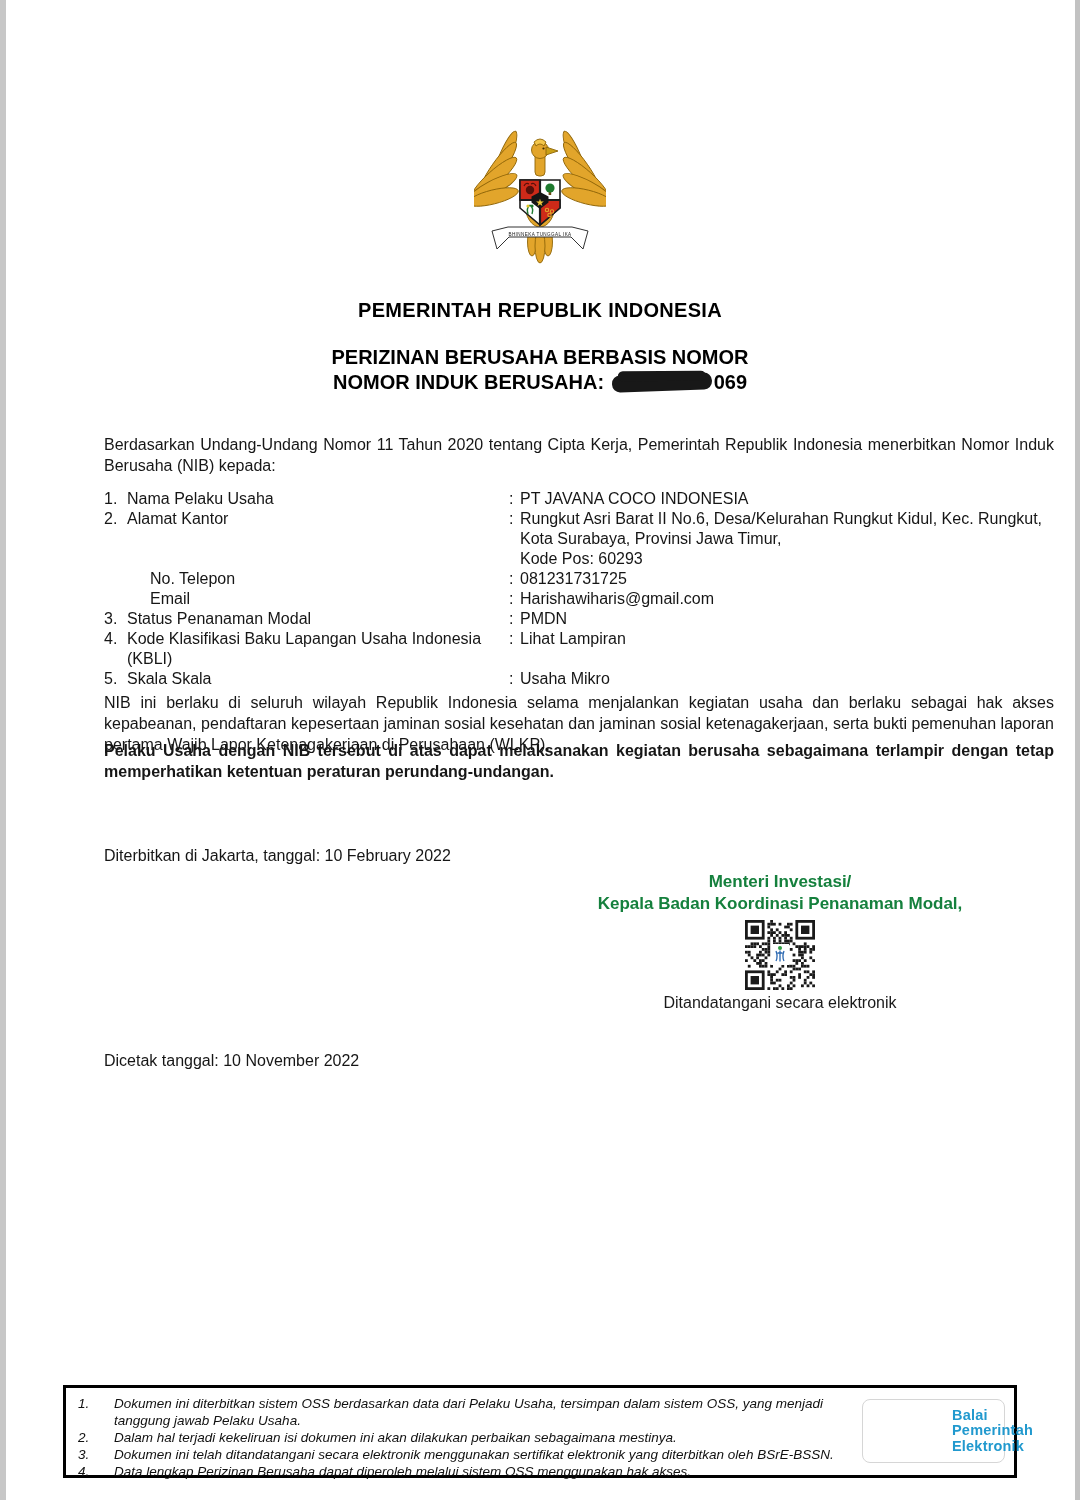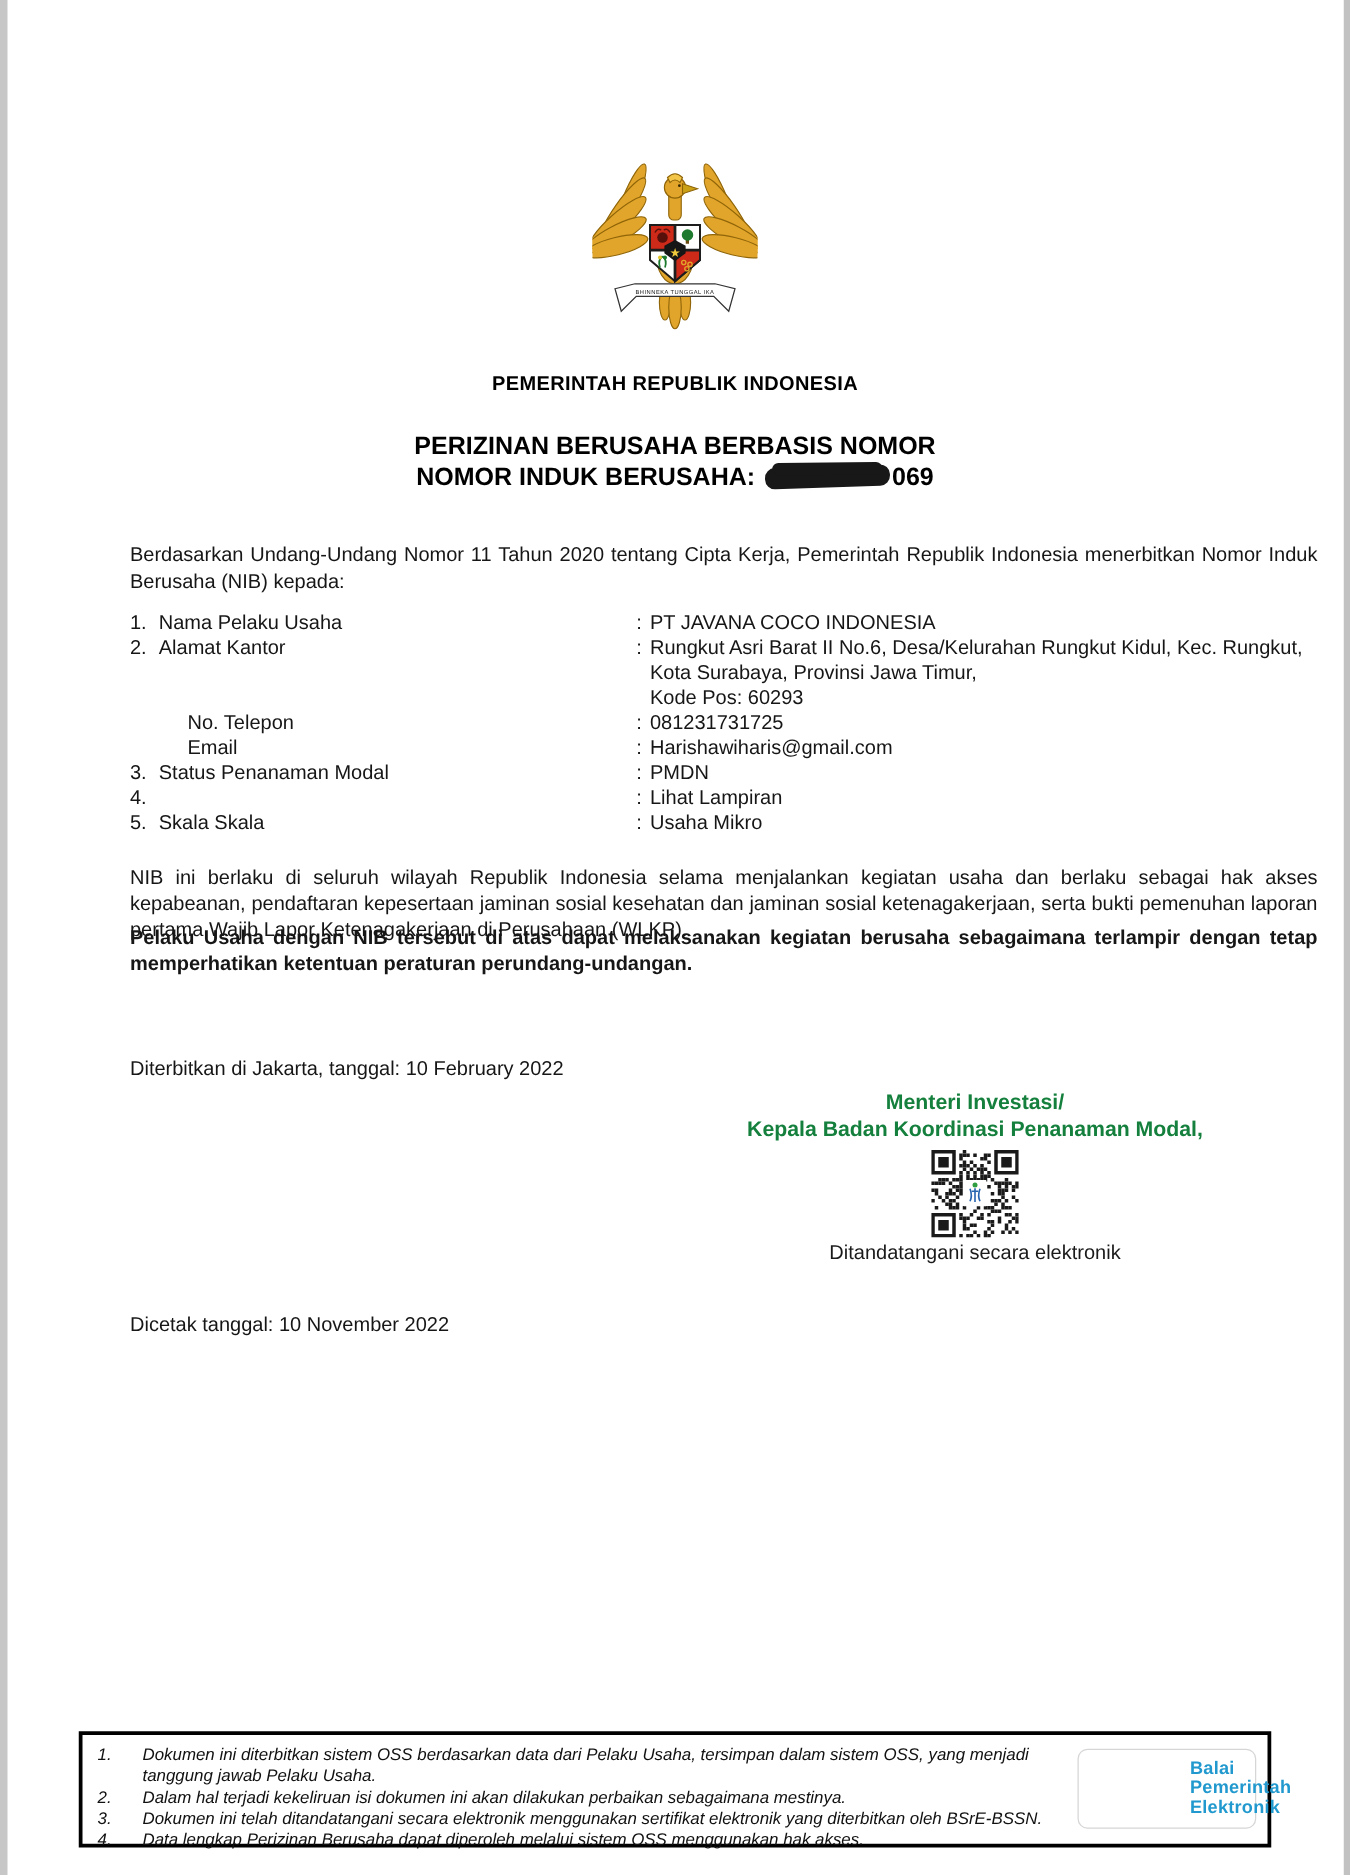--- a/index.html
+++ b/index.html
@@ -8,21 +8,21 @@
     position:relative; width:1080px; height:1500px; background:#ffffff;
     font-family:"Liberation Sans", sans-serif; color:#161616; overflow:hidden;
   }
   .edge { position:absolute; top:0; height:100%; }
   .edge.left { left:0; width:6px; background:#c7c7c7; }
   .edge.right { right:0; width:5px; background:#c2c2c2; }
 
   .emblem { position:absolute; top:130px; left:50%; transform:translateX(-50%); width:132px; height:140px; }
 
   .title1 { position:absolute; top:299px; left:0; width:100%; text-align:center;
-            font-size:16px; font-weight:bold; letter-spacing:.3px; color:#000; }
+            font-size:20px; font-weight:bold; letter-spacing:.3px; color:#000; }
   .titleblock { position:absolute; top:345px; left:0; width:100%; text-align:center;
             font-size:20px; font-weight:bold; line-height:25px; color:#000; }
   .redact { display:inline-block; width:100px; height:17px; background:#181818;
             border-radius:8px; transform:rotate(-2deg); vertical-align:-2px; position:relative; margin:0 2px; }
   .redact::after { content:""; position:absolute; left:6px; top:-3px; width:88px; height:10px;
             background:#181818; border-radius:6px; transform:rotate(1.5deg); }
 
   .content { position:absolute; left:65px; width:950px; font-size:16px; line-height:21px;margin-left:39px; }
   .intro { top:434px; text-align:justify; }
   .details { top:489px; line-height:20px; }
@@ -178,20 +178,22 @@
           <span class="lbl">Status Penanaman Modal</span>
         </div>
       <div class="dd">
           <span class="colon">:</span>
           <span class="val">PMDN</span>
         </div>
     </div>
     <div class="drow">
       <div class="dt">
           <span class="num">4.</span>
+          <span class="lbl">Kode Klasifikasi Baku Lapangan Usaha Indonesia
+(KBLI)</span>
         </div>
       <div class="dd">
           <span class="colon">:</span>
           <span class="val">Lihat Lampiran</span>
         </div>
     </div>
     <div class="drow">
       <div class="dt">
           <span class="num">5.</span>
           <span class="lbl">Skala Skala</span>

